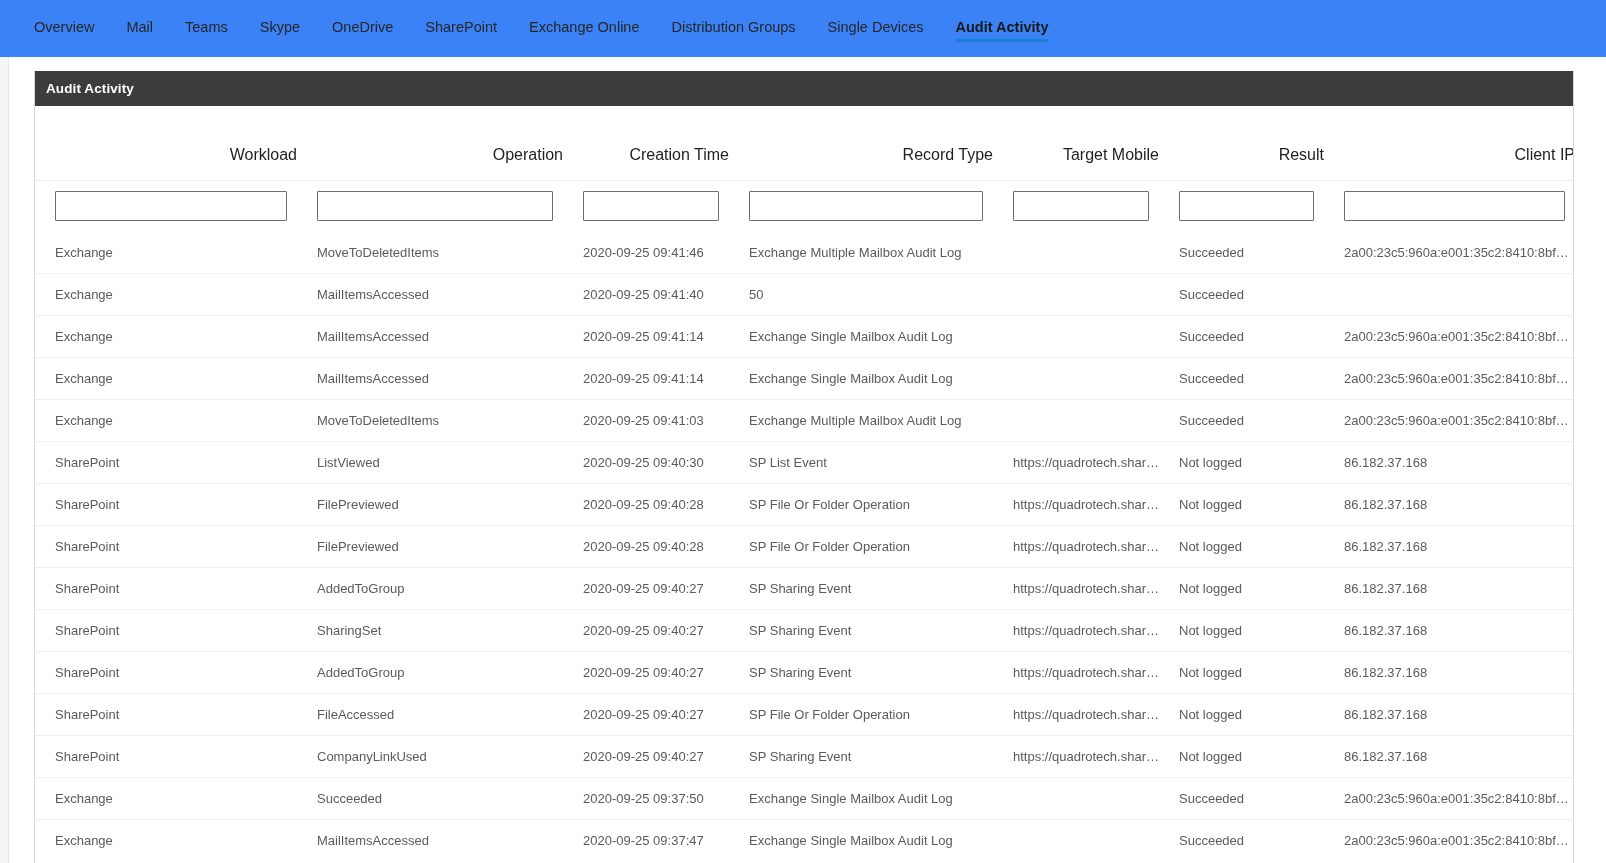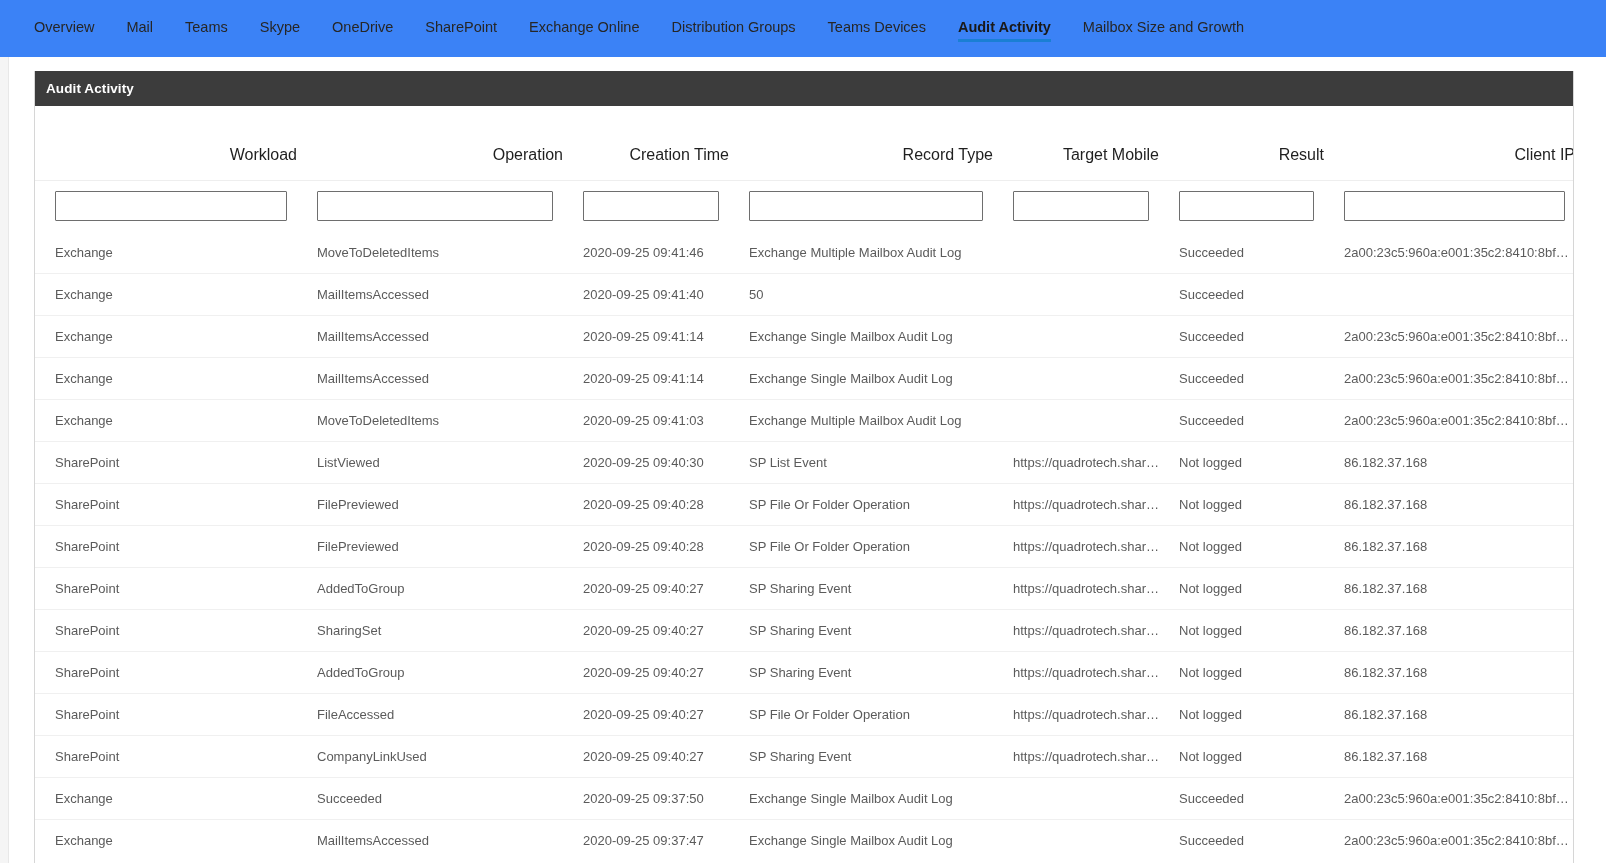--- a/index.html
+++ b/index.html
@@ -172,23 +172,22 @@
 
   <nav class="tabbar" id="tabbar">
       <div class="tab"><span>Overview</span></div>
       <div class="tab"><span>Mail</span></div>
       <div class="tab"><span>Teams</span></div>
       <div class="tab"><span>Skype</span></div>
       <div class="tab"><span>OneDrive</span></div>
       <div class="tab"><span>SharePoint</span></div>
       <div class="tab"><span>Exchange Online</span></div>
       <div class="tab"><span>Distribution Groups</span></div>
-      <div class="tab"><span>Teams Devices</span></div>
+      <div class="tab"><span>Single Devices</span></div>
       <div class="tab active"><span>Audit Activity</span><span class="tab-underline" style="background: rgb(26, 127, 212);"></span></div>
-      <div class="tab"><span>Mailbox Size and Growth</span></div>
     </nav>
 
   <section class="card">
     <div class="card-header">
       <span>Audit Activity</span>
     </div>
 
     <div class="card-body">
       <table class="grid">
         <colgroup>

